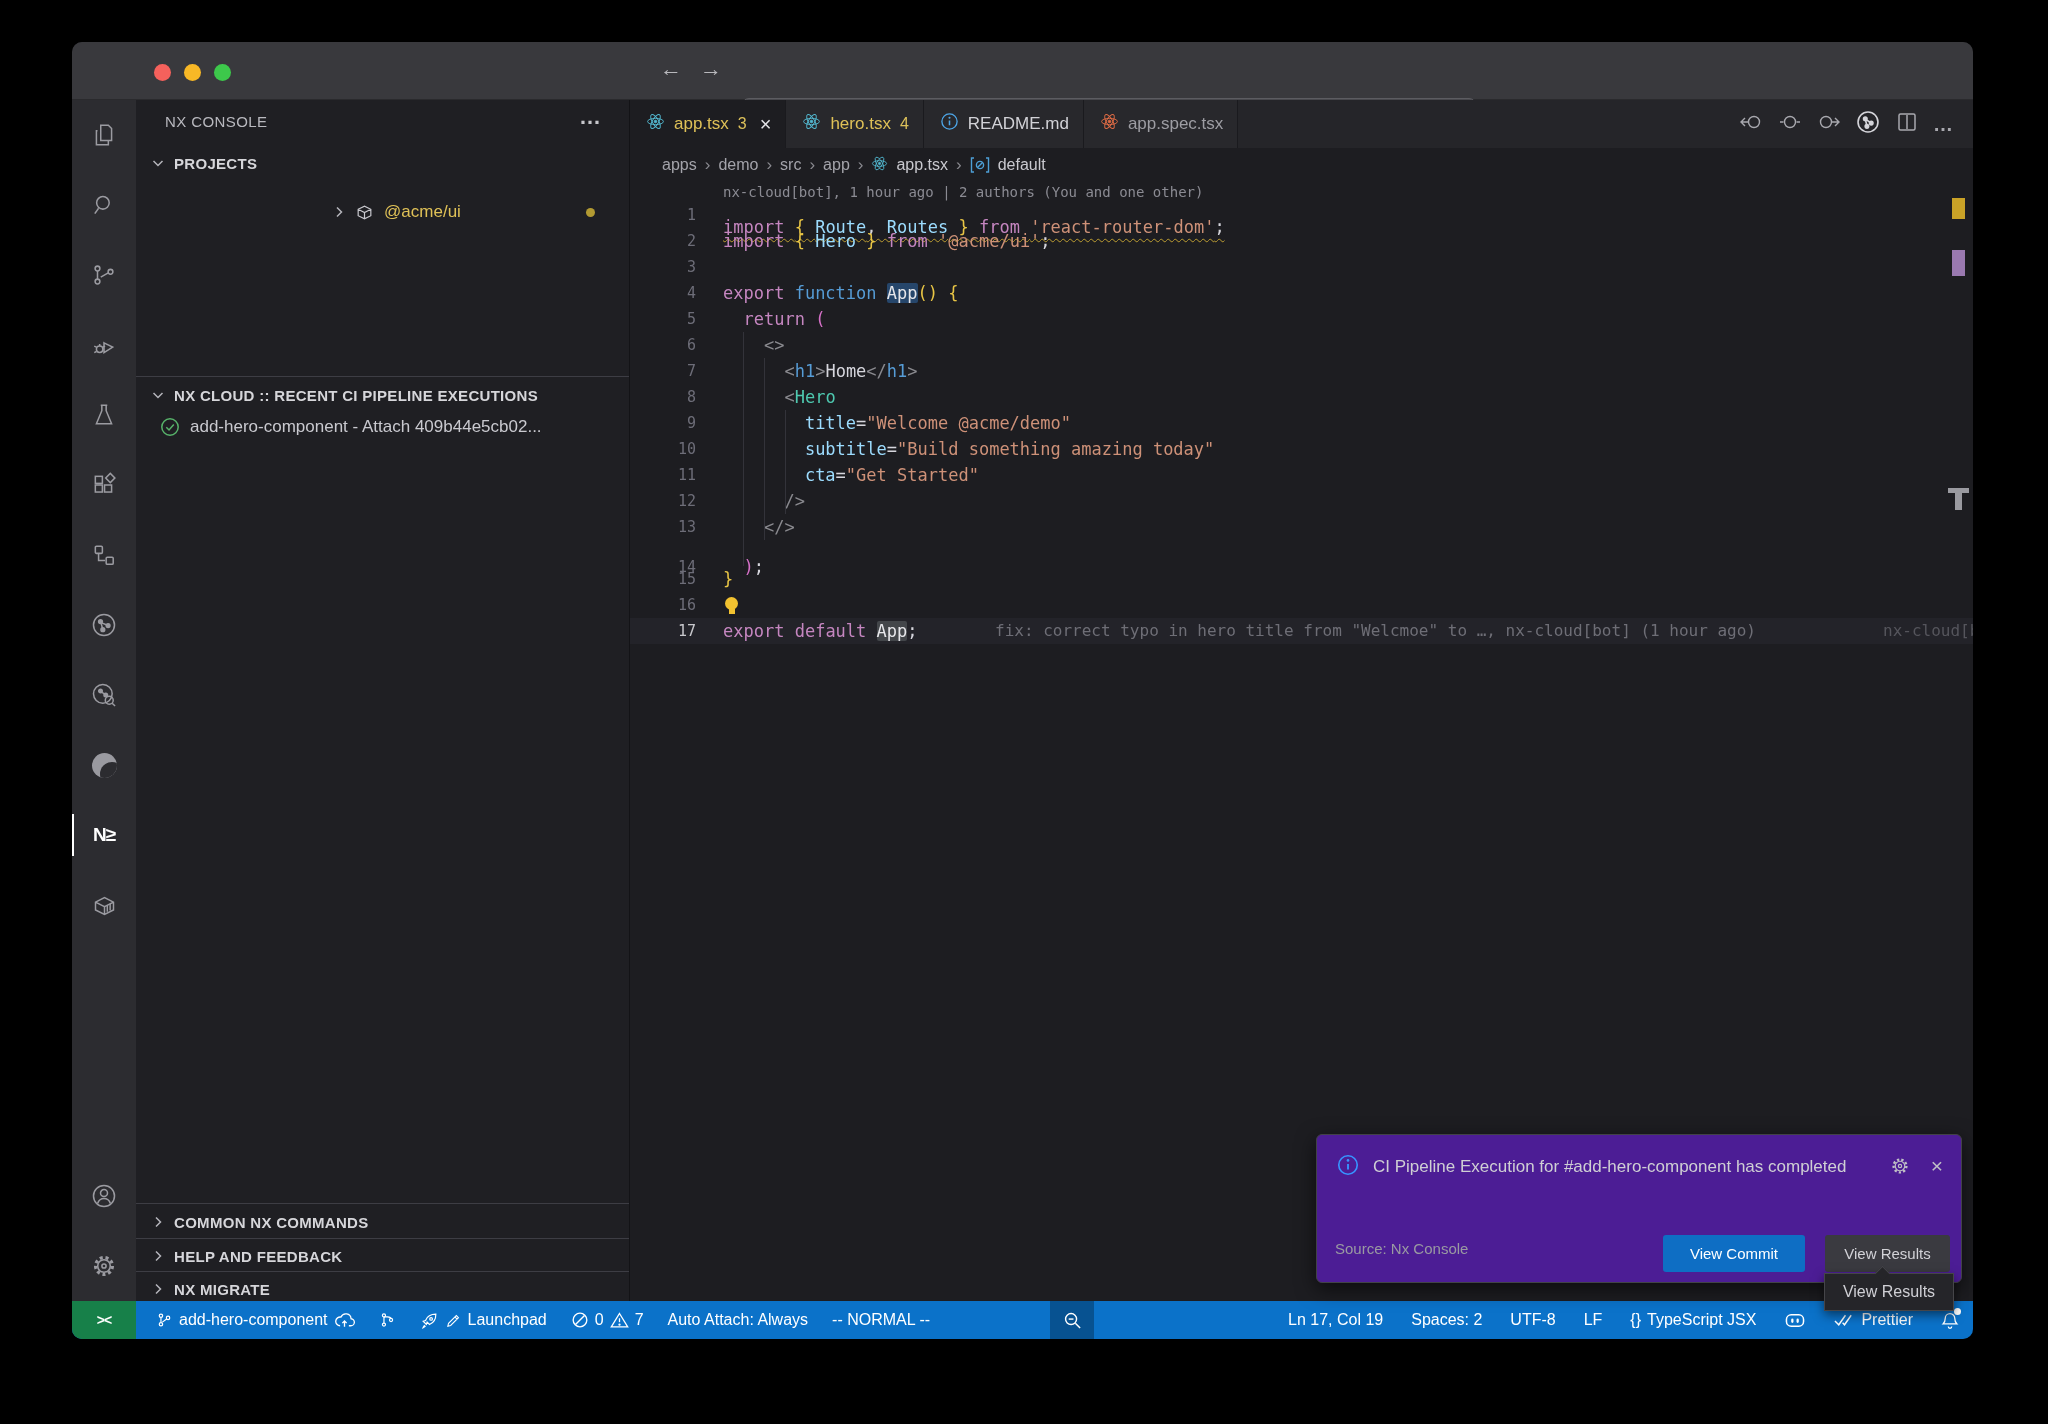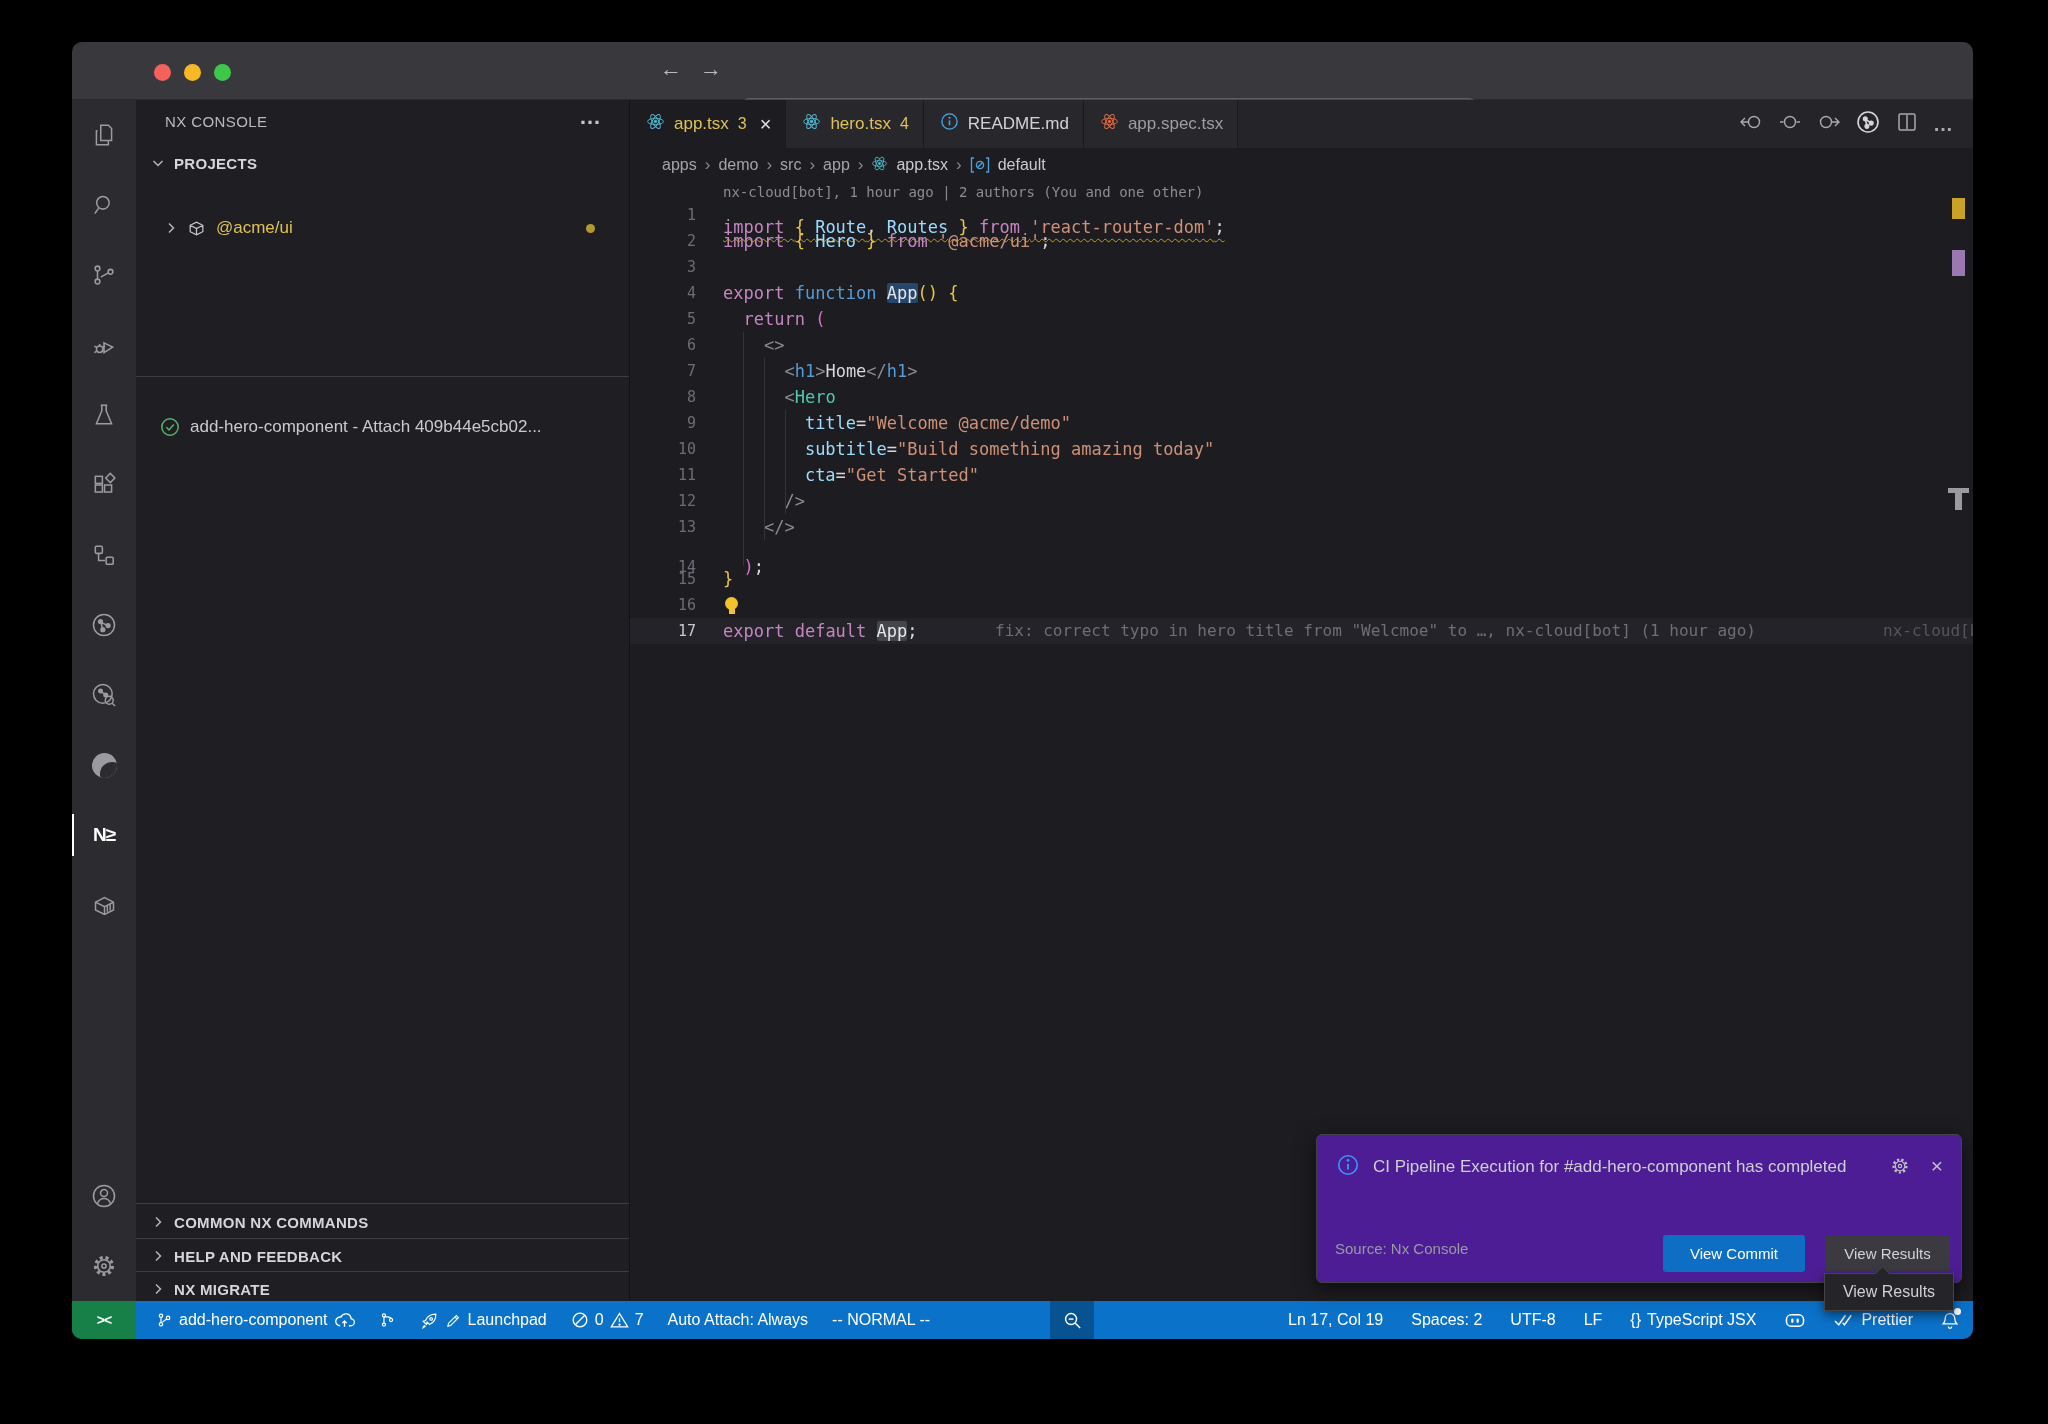--- a/index.html
+++ b/index.html
@@ -294,37 +294,45 @@
     <div class="sb-row" style="top:48px;padding-left:14px;">
       <span class="chev">
             <svg width="12" height="9" viewBox="0 0 12 9">
               <polyline points="1.5,2 6,6.5 10.5,2" fill="none" stroke="#b5b5bb" stroke-width="1.5"></polyline>
             </svg>
           </span>
       <span class="sb-head">PROJECTS</span>
     </div>
 
 
-    <div class="sb-row" style="top:113px;padding-left:27px;">
+    <div class="sb-row" style="top:97px;padding-left:27px;justify-content:center;">
       <span class="chev">
             <svg width="9" height="12" viewBox="0 0 9 12">
               <polyline points="2,1.5 6.5,6 2,10.5" fill="none" stroke="#b5b5bb" stroke-width="1.5"></polyline>
             </svg>
           </span>
       <span style="margin-right:10px;display:inline-flex;">
             <svg width="19" height="19" viewBox="0 0 24 24" fill="none" stroke="#c9c9cf" stroke-width="1.5">
               <path d="M4 8l8-4 8 4v8l-8 4-8-4z M4 8l8 4 8-4 M12 12v8"></path>
             </svg>
           </span>
       <span class="proj-label">@acme/ui</span>
       <span class="dot"></span>
     </div>
 
     <div class="sb-div" style="top:276px;"></div>
 
+    <div class="sb-row" style="top:280px;padding-left:14px;">
+      <span class="chev">
+            <svg width="12" height="9" viewBox="0 0 12 9">
+              <polyline points="1.5,2 6,6.5 10.5,2" fill="none" stroke="#b5b5bb" stroke-width="1.5"></polyline>
+            </svg>
+          </span>
+      <span class="sb-head">NX CLOUD :: RECENT CI PIPELINE EXECUTIONS</span>
+    </div>
 
     <div class="sb-row" style="top:312px;padding-left:24px;">
       <span style="margin-right:10px;display:inline-flex;">
             <svg width="20" height="20" viewBox="0 0 20 20">
               <circle cx="10" cy="10" r="8.2" fill="none" stroke="#57b26a" stroke-width="1.5"></circle>
               <polyline points="6.3,10.3 9,13 13.8,7.5" fill="none" stroke="#57b26a" stroke-width="1.5"></polyline>
             </svg>
           </span>
       <span class="pipe-label">add-hero-component - Attach 409b44e5cb02...</span>
     </div>

